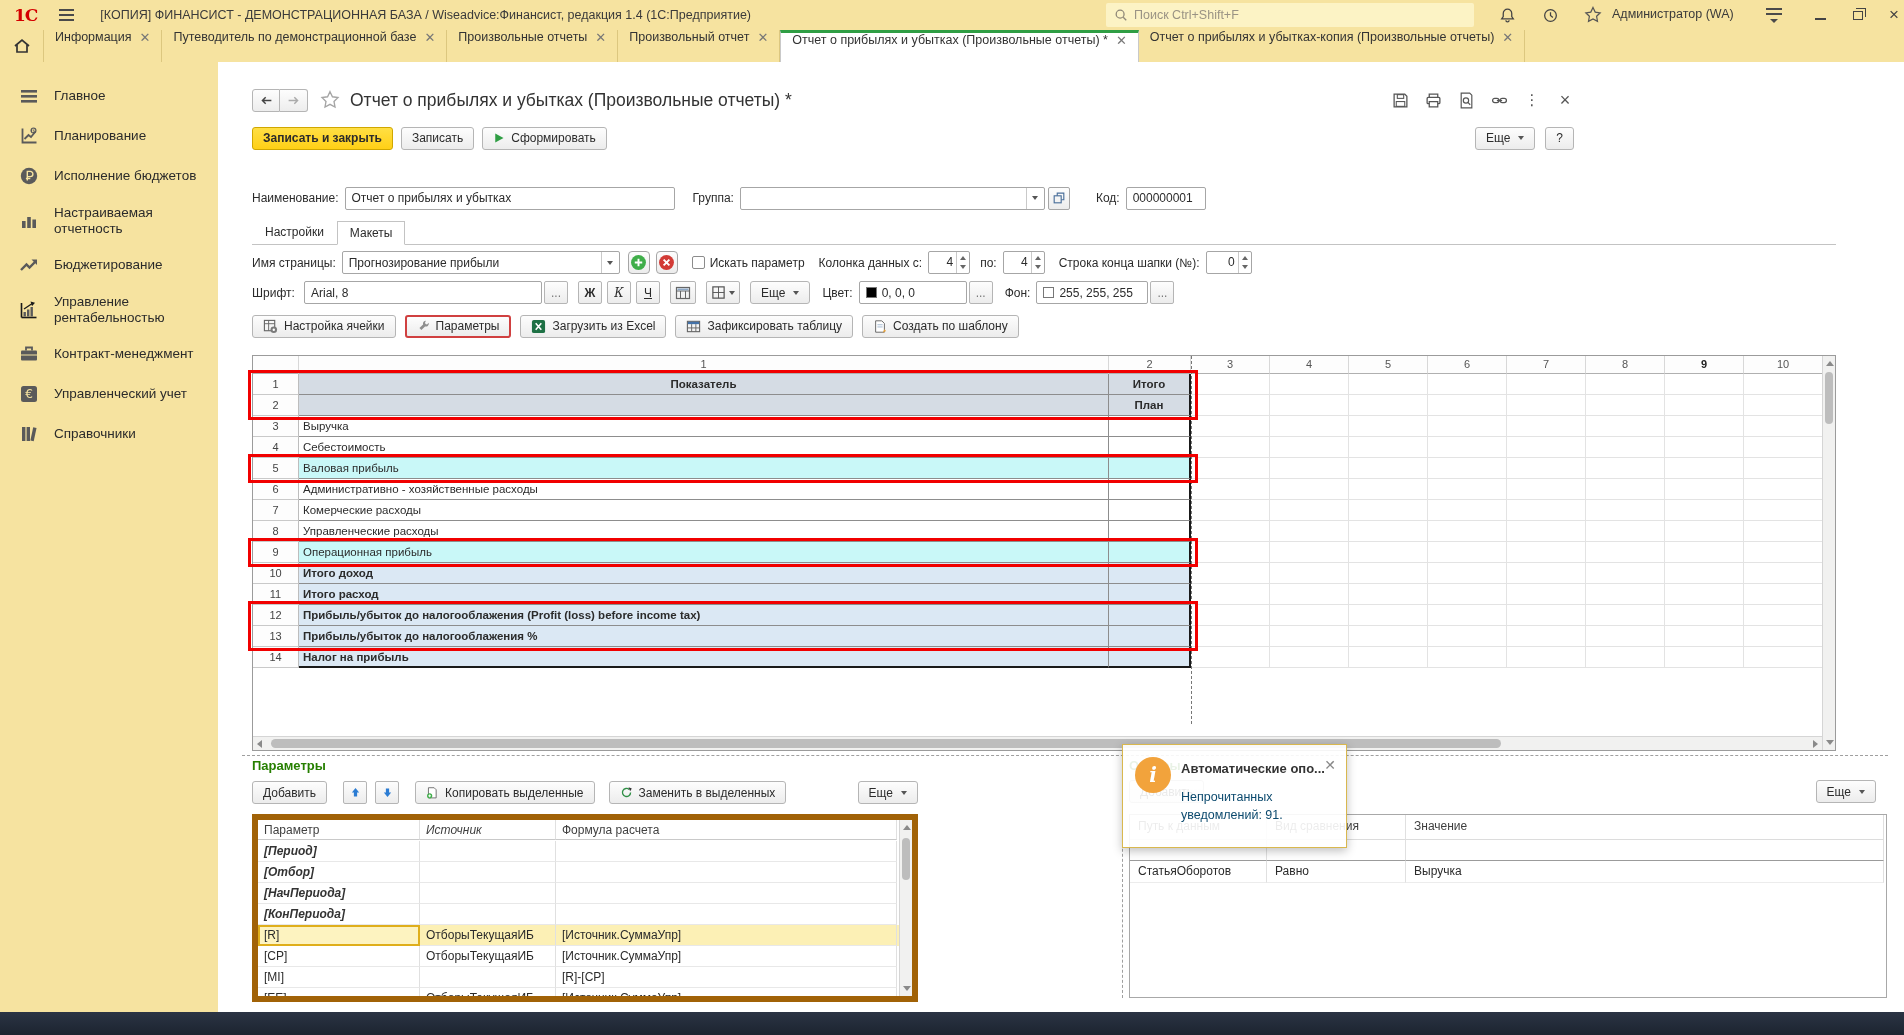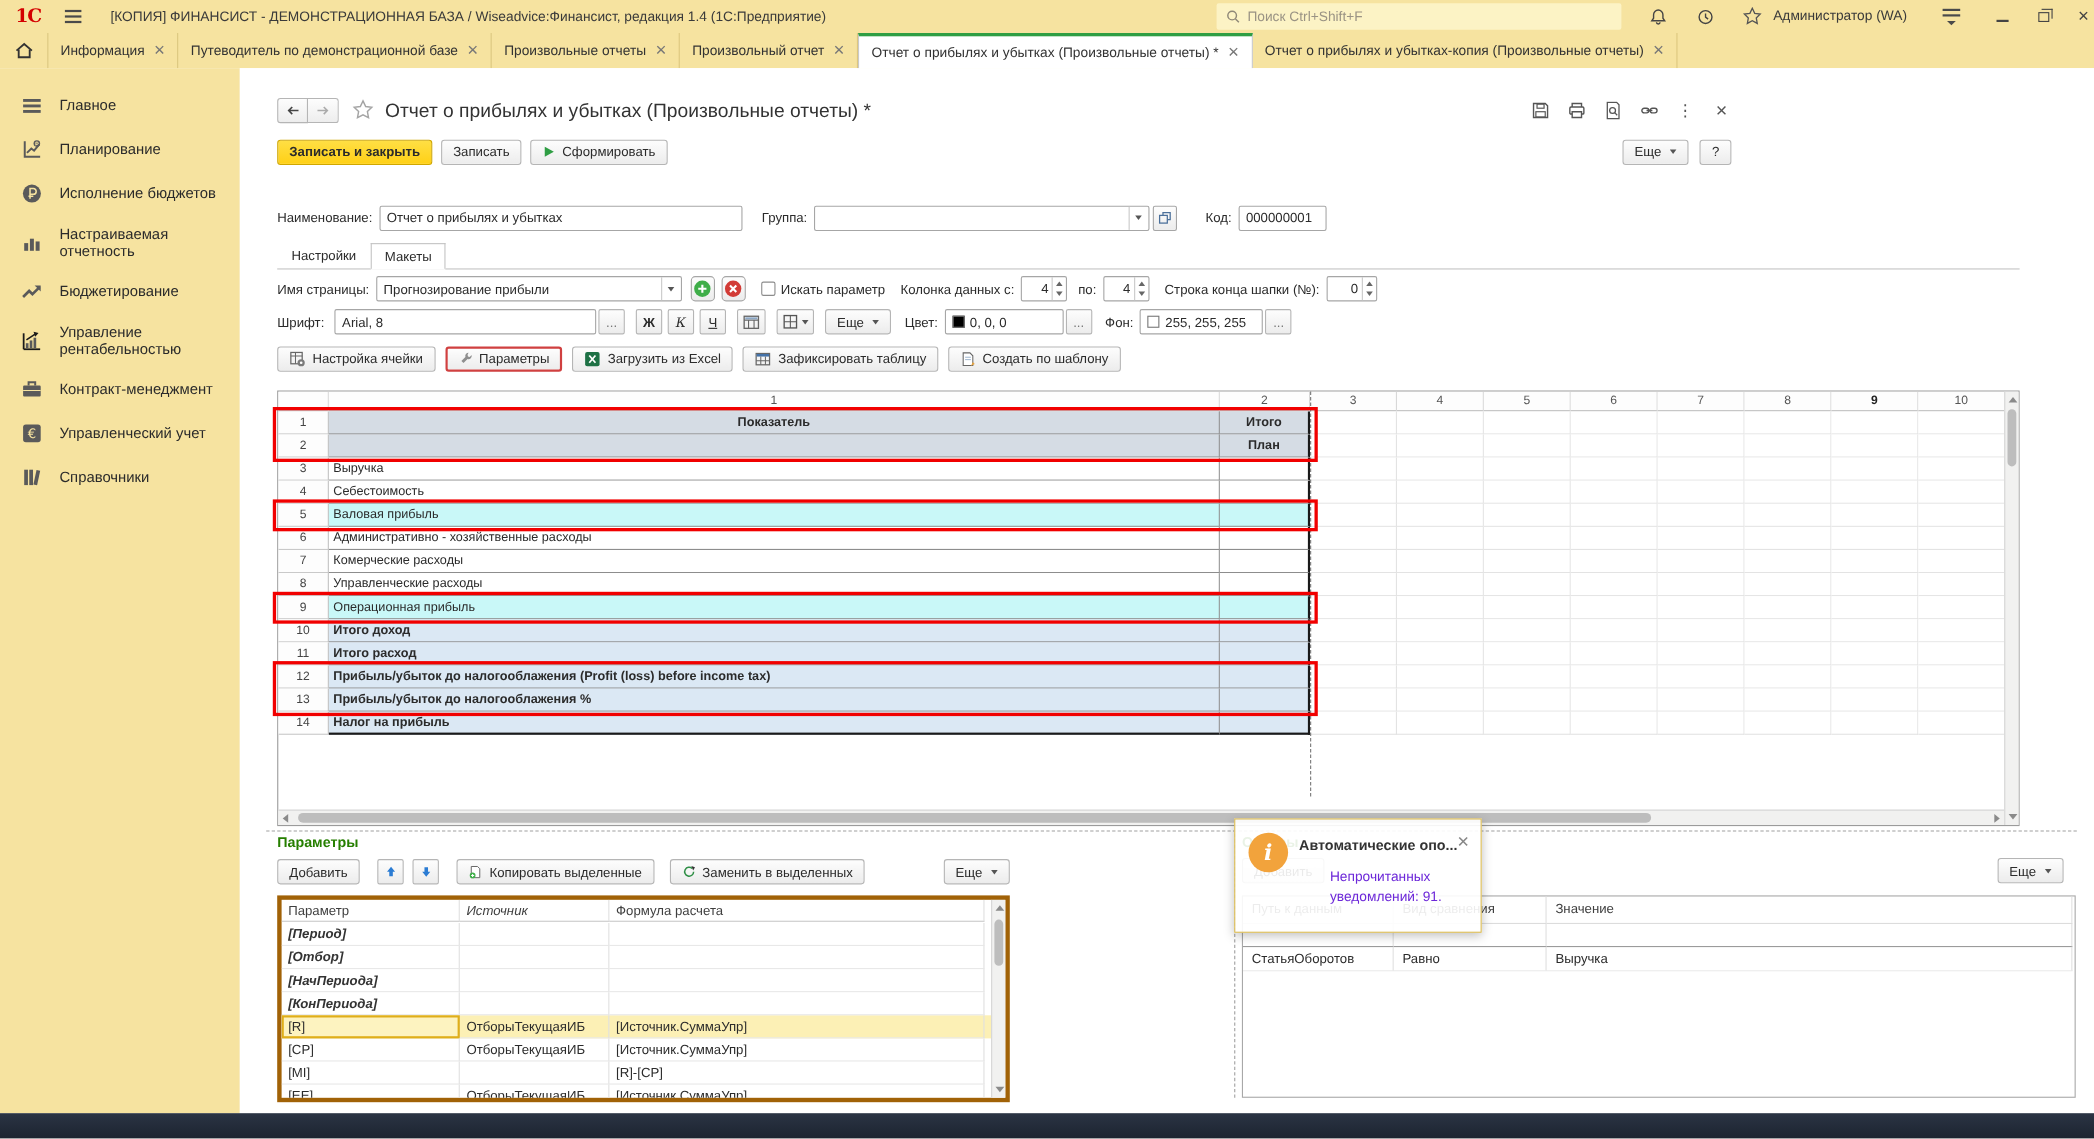--- a/index.html
+++ b/index.html
@@ -22,21 +22,21 @@
   .tb-menu2 { left:1764px; flex-direction:column; gap:3px; display:inline-flex; align-items:center; }
   .tb-menu2 i { width:16px; height:2px; background:#4a4a4a; display:block; }
   .tb-menu2 b { width:0; height:0; border-left:4px solid transparent; border-right:4px solid transparent; border-top:4px solid #4a4a4a; margin-top:1px; }
   .win-min { left:1810px; } .win-min i { width:11px; height:2px; background:#444; display:block; margin-top:8px; }
   .win-max { left:1848px; } .win-max i { width:10px; height:9px; border:1.5px solid #444; display:block; position:relative; }
   .win-max i:before { content:""; position:absolute; left:2px; top:-4px; width:9px; height:8px; border:1.5px solid #444; border-left:none; border-bottom:none; }
   .win-close { left:1884px; font-size:17px; color:#444; }
   
   .tabbar { position:absolute; top:30px; left:0; right:0; height:32px; background:#f6e3a0; display:flex; align-items:stretch; }
   .tab-home { width:44px; display:flex; align-items:center; justify-content:center; border-right:1px solid #dcc77f; cursor:pointer; }
-  .tab { display:flex; align-items:center; gap:8px; padding:0 11px; font-size:12.5px; color:#333; border-right:1px solid #dcc77f; cursor:pointer; white-space:nowrap; }
+  .tab { display:flex; gap:8px; padding:0 11px; font-size:12.5px; color:#333; border-right:1px solid #dcc77f; cursor:pointer; white-space:nowrap; }
   .tab .x { color:#777; font-size:13px; }
   .tab.active { background:#fff; border-top:3px solid #2f9e44; border-right:1px solid #c9c9c9; border-left:1px solid #c9c9c9; }
   
   .sidebar { position:absolute; top:62px; left:0; width:218px; bottom:23px; background:#f6e3a0; padding-top:14px; }
   .side-item { display:flex; align-items:center; gap:14px; padding:9px 8px 9px 18px; cursor:pointer; }
   .side-item .s-ico { width:22px; height:22px; flex:0 0 22px; display:flex; align-items:center; justify-content:center; }
   .side-item .s-lab { font-size:13.5px; color:#2b2b2b; line-height:1.15; max-width:150px; }
   
   .main { position:absolute; top:62px; left:218px; right:0; bottom:23px; background:#fff; overflow:hidden; }
   .page-head { margin:24px 0 0 34px; height:28px; display:flex; align-items:center; }
@@ -100,21 +100,21 @@
   .vscroll { position:absolute; right:0; top:0; bottom:0; width:13px; background:#f1f1f0; border-left:1px solid #d5d5d5; }
   .vthumb { position:absolute; top:16px; left:2px; width:8px; height:52px; background:#bdbdbd; border-radius:4px; cursor:grab; }
   .varr { position:absolute; left:3px; width:0; height:0; border-left:4px solid transparent; border-right:4px solid transparent; }
   .varr.u { top:5px; border-bottom:5px solid #8a8a8a; } .varr.d { bottom:5px; border-top:5px solid #8a8a8a; }
   .hsplit { margin:4px 0 0 24px; width:1646px; border-top:1px dashed #9f9f9f; }
   
   .bottom { position:relative; margin:2px 0 0 34px; height:246px; }
   .sec-title { font-size:13px; font-weight:bold; color:#267f00; }
   .panelL { position:absolute; left:0; top:0; width:666px; height:246px; }
   .panelL .bar { position:absolute; left:0; top:22px; right:0; height:25px; display:flex; align-items:center; gap:8px; }
-  .ptable { position:absolute; left:0; top:56px; width:666px; height:188px; border:4px solid #a16207; background:#fff; overflow:hidden; }
+  .ptable { position:absolute; left:0; top:56px; width:666px; height:188px; border:6px solid #a16207; background:#fff; overflow:hidden; }
   .pt-inner { position:absolute; left:0; top:0; right:13px; bottom:0; overflow:hidden; }
   .prow { display:flex; height:21px; }
   .pc { flex:0 0 auto; font-size:12px; line-height:20px; padding:0 6px; border-right:1px solid #e0e0e0; border-bottom:1px solid #e8e8e8; overflow:hidden; white-space:nowrap; }
   .phead .pc { color:#3f3f3f; border-bottom:1px solid #c9c9c9; height:20px; }
   .prow.system .pc:first-child { font-weight:bold; font-style:italic; color:#333; }
   .prow.selected { background:#fcf0b5; }
   .prow.selected .pc:first-child { outline:2px solid #dfae1b; outline-offset:-2px; background:#fdf3c0; }
   .panelR { position:absolute; left:870px; top:0; width:766px; height:240px; border-left:1px dashed #9f9f9f; }
   .panelR .inner { position:absolute; left:6px; top:0; right:0; bottom:0; }
   .panelR .bar { position:absolute; left:0; top:22px; right:0; height:25px; }
@@ -122,21 +122,21 @@
   .frow { display:flex; }
   .fc { flex:0 0 auto; font-size:12px; padding:0 8px; border-right:1px solid #e0e0e0; overflow:hidden; white-space:nowrap; }
   .fhead .fc { height:24px; line-height:23px; color:#3f3f3f; }
   .fsub .fc { height:22px; border-bottom:1px solid #9b9b9b; border-top:1px solid #dcdcdc; }
   .fdata .fc { height:22px; line-height:21px; border-bottom:1px solid #ececec; }
   
   .popup { position:absolute; left:1122px; top:744px; width:225px; height:104px; background:rgba(255,255,255,0.9); border:1px solid #d9b84e; box-shadow:0 3px 9px rgba(0,0,0,0.25); z-index:40; padding:10px 10px 8px 10px; }
   .pop-ico { position:absolute; left:12px; top:12px; width:36px; height:36px; border-radius:50%; background:#f2a33c; color:#fff; display:flex; align-items:center; justify-content:center; font-family:"DejaVu Serif",serif; font-style:italic; font-weight:bold; font-size:20px; }
   .pop-title { position:absolute; left:58px; top:16px; font-size:13px; font-weight:bold; color:#333; }
   .pop-x { position:absolute; right:10px; top:12px; color:#888; font-size:14px; cursor:pointer; }
-  .pop-link { position:absolute; left:58px; top:44px; font-size:12.5px; color:#6d28d9; line-height:1.4; cursor:pointer;margin-left:28px; }
+  .pop-link { position:absolute; left:58px; top:44px; font-size:12.5px; color:#0c4a6e; line-height:1.4; cursor:pointer; }
   
   .bottombar { position:absolute; left:0; right:0; bottom:0; height:23px; background:linear-gradient(#2b3444,#1c2430); }
   svg { display:block; }
 </style>
 </head>
 <body>
 <div class="root">
 
   <div class="titlebar">
     <span class="logo1c">1С</span>

